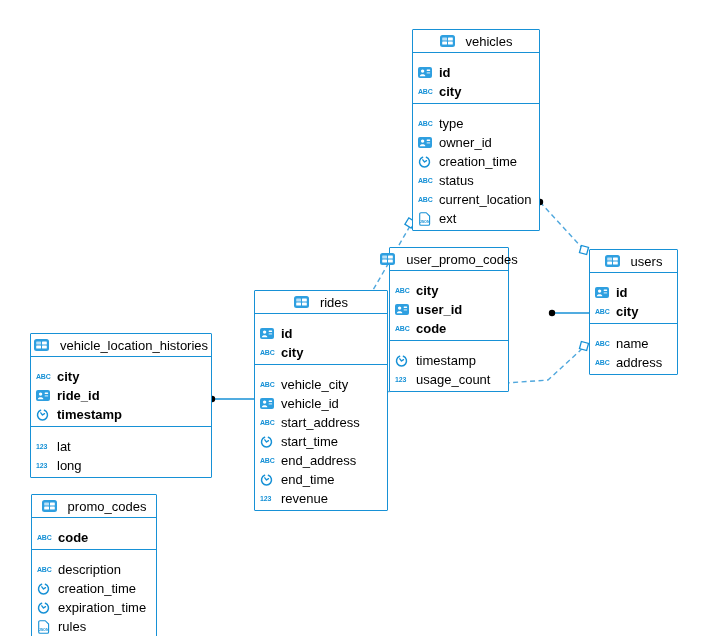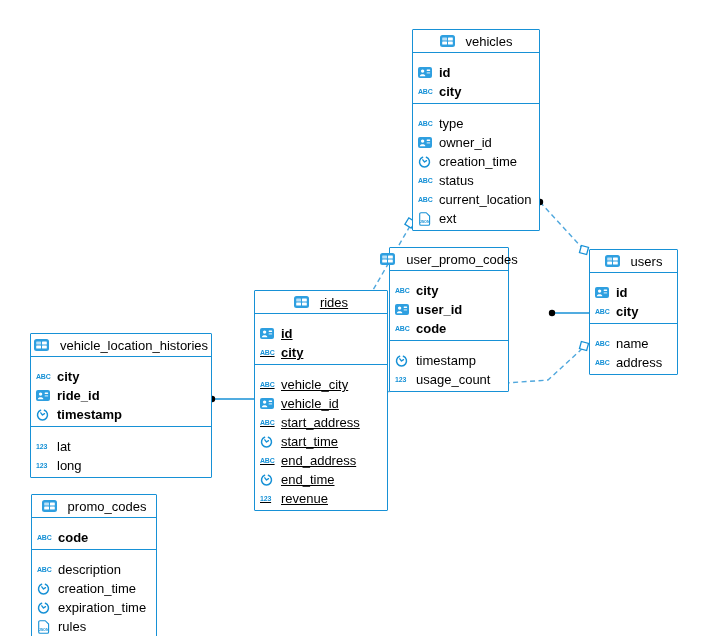--- a/index.html
+++ b/index.html
@@ -217,21 +217,21 @@
           <div class="row fld">
             <span class="ficon txt">ABC</span>
             <span class="fname">name</span>
           </div>
           <div class="row fld">
             <span class="ficon txt">ABC</span>
             <span class="fname">address</span>
           </div>
         </div>
       </div>
-      <div class="tbl" style="left: 254px; top: 290px; width: 134px; text-decoration: underline;">
+      <div class="tbl" style="left: 254px; top: 290px; width: 134px;">
         <div class="tbl-header">
           <span class="ficon">
             <svg width="15" height="12" viewBox="0 0 15 12">
               <rect width="15" height="12" rx="2.5" fill="#2e9fe0"></rect>
               <rect x="2.2" y="2.4" width="4.8" height="3" rx="0.5" fill="#b9e0f7"></rect>
               <rect x="8" y="2.4" width="4.8" height="3" rx="0.5" fill="#ffffff"></rect>
               <rect x="2.2" y="6.4" width="4.8" height="3" rx="0.5" fill="#ffffff"></rect>
               <rect x="8" y="6.4" width="4.8" height="3" rx="0.5" fill="#ffffff"></rect>
             </svg>
           </span>

